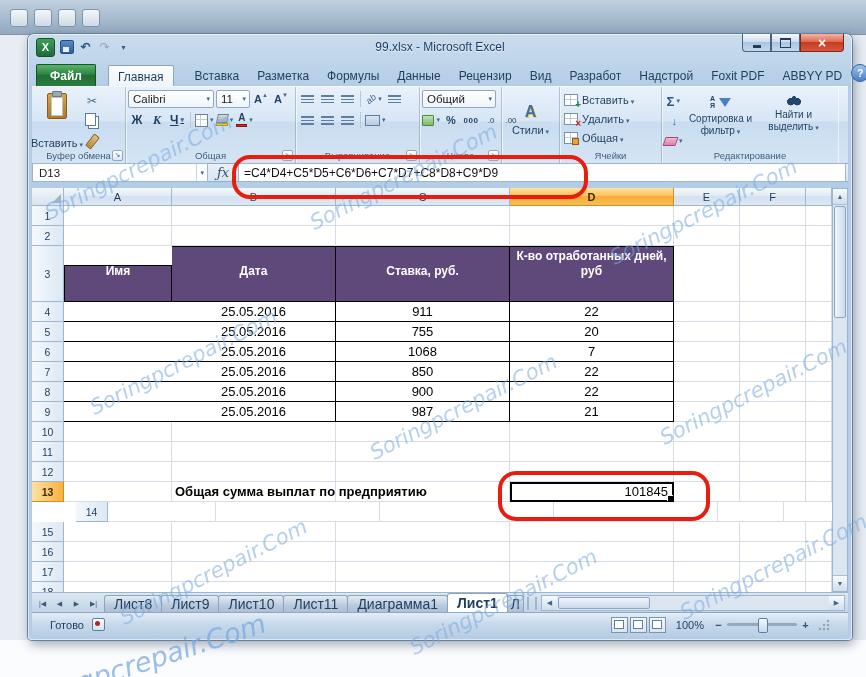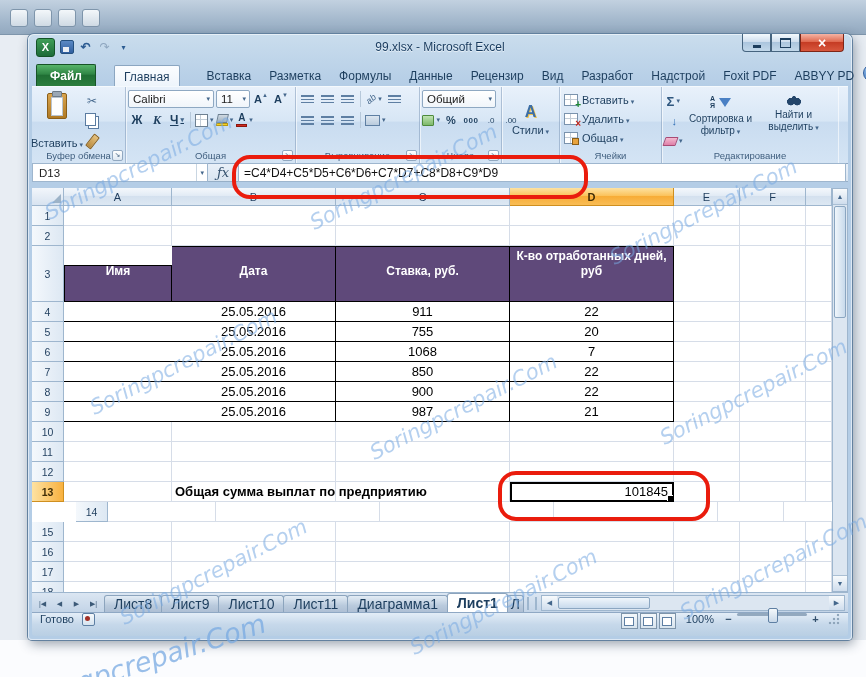--- a/index.html
+++ b/index.html
@@ -27,21 +27,21 @@
   .wb.first{border-radius:0 0 0 4px;}
   .wb.close{width:42px;background:linear-gradient(#f5b3a4,#e06a50 45%,#c43a22 46%,#d8573d);color:#fff;border-radius:0 0 4px 0;border-color:#7e2516;}
   .min-glyph{width:8px;height:3px;background:#1d3e5e;margin-top:7px;}
   .max-glyph{width:9px;height:7px;border:1px solid #1d3e5e;border-top:2px solid #1d3e5e;}
   .close-glyph::after{content:"×";font-size:14px;font-weight:bold;line-height:1;}
   
   .tabrow{position:absolute;left:4px;right:4px;top:26px;height:26px;display:flex;align-items:flex-end;}
   .ftab{height:21px;margin-left:4px;padding:0 13px;display:flex;align-items:center;background:linear-gradient(#57b46a,#2e8443 45%,#1f6e33 46%,#2b7d3e);border:1px solid #175426;border-bottom:none;border-radius:2px 2px 0 0;color:#fff;font-size:12px;font-weight:bold;}
   #rtabs{display:flex;height:21px;}
   .tab{padding:0 9px;display:flex;align-items:center;font-size:12px;color:#1d3e5e;height:21px;white-space:nowrap;}
-  .tab.active{background:linear-gradient(#fbfdff,#edf4fb);border:1px solid #8ba6c1;border-bottom:none;border-radius:2px 2px 0 0;margin:0 18px;}
+  .tab.active{background:linear-gradient(#fbfdff,#edf4fb);border:1px solid #8ba6c1;border-bottom:none;border-radius:2px 2px 0 0;margin:0 12px;}
   .tabrow-right{margin-left:auto;display:flex;align-items:center;gap:3px;padding:0 2px 4px 0;}
   .help-ic{width:16px;height:16px;border-radius:50%;background:linear-gradient(#9cc4ee,#4a80c4);border:1px solid #2f5e9e;color:#fff;font-size:10px;font-weight:bold;display:flex;align-items:center;justify-content:center;}
   .swb{width:19px;height:14px;border:1px solid #7d94aa;border-radius:2px;background:linear-gradient(#f2f7fb,#cddcea);display:flex;align-items:center;justify-content:center;color:#33506d;}
   .min2{width:6px;height:2px;background:#33506d;margin-top:5px;}
   
   .ribbon{position:absolute;left:4px;right:4px;top:52px;height:78px;background:linear-gradient(#e8f1fb,#d7e6f5 45%,#c9dcf0 46%,#d4e4f4);border-top:1px solid #f4f9fd;border-bottom:1px solid #8fa8c4;display:flex;box-sizing:border-box;}
   .group{position:relative;height:100%;box-sizing:border-box;padding:3px 2px 14px;border-right:1px solid rgba(130,155,185,.55);box-shadow:1px 0 0 rgba(255,255,255,.6);}
   .glabel{position:absolute;left:0;right:0;bottom:2px;text-align:center;font-size:9.5px;color:#3f5e7e;}
   .launcher{position:absolute;right:2px;bottom:2px;width:9px;height:9px;border:1px solid #91a8c0;border-radius:2px;color:#3f5e7e;font-size:7px;line-height:8px;text-align:center;background:linear-gradient(#fff,#dde8f2);}
   .launcher::after{content:"↘";}
@@ -160,21 +160,21 @@
   .stab.active{background:#fff;font-weight:bold;z-index:2;height:18px;}
   .stab.cutt{max-width:14px;padding:0 3px;overflow:hidden;}
   .tabsplit{width:6px;height:13px;margin:0 4px 2px;border-left:2px solid #9eb6ce;border-right:2px solid #9eb6ce;}
   .hscroll{flex:1;height:16px;margin:0 3px 1px 0;background:#dce6f1;border:1px solid #9eb6ce;display:flex;align-items:stretch;box-sizing:border-box;}
   .hbtn{width:15px;display:flex;align-items:center;justify-content:center;font-size:7px;color:#44678c;background:linear-gradient(#f7fafc,#cfdded);}
   .hb-l::after{content:"◀";}
   .hb-r::after{content:"▶";}
   .hthumb{width:90px;background:linear-gradient(#f0f6fb,#c8daec);border:1px solid #8ba6c1;border-radius:2px;margin:1px;}
   .hsp{flex:1;}
   
-  .status{position:absolute;left:4px;right:4px;top:578px;height:24px;background:linear-gradient(#e3edf7,#c6d8ea 50%,#b9cfe4);border-top:1px solid #8fa8c4;display:flex;font-size:11px;color:#1d3e5e;box-sizing:border-box;padding:0 8px;border-radius:0 0 3px 3px;}
+  .status{position:absolute;left:4px;right:4px;top:578px;height:24px;background:linear-gradient(#e3edf7,#c6d8ea 50%,#b9cfe4);border-top:1px solid #8fa8c4;display:flex;align-items:center;font-size:11px;color:#1d3e5e;box-sizing:border-box;padding:0 18px;border-radius:0 0 3px 3px;}
   .ready{margin-right:8px;}
   .macro-ic{width:11px;height:11px;border:1px solid #5e7fa3;border-radius:2px;background:linear-gradient(#f7fafc,#d6e3ef);position:relative;}
   .macro-ic::after{content:"";position:absolute;left:2px;top:2px;width:5px;height:5px;border-radius:50%;background:#a33026;}
   .sspacer{flex:1;}
   .view-ic{width:15px;height:14px;border:1px solid #7d94aa;background:linear-gradient(#f4f8fb,#d8e4ee);margin-left:2px;display:flex;align-items:center;justify-content:center;}
   .view-ic i{width:8px;height:7px;border:1px solid #5e7fa3;background:#fff;display:block;}
   .zoomlbl{margin:0 8px 0 10px;}
   .zminus,.zplus{width:13px;text-align:center;color:#33506d;font-weight:bold;}
   .zminus::after{content:"−";}
   .zplus::after{content:"+";}

